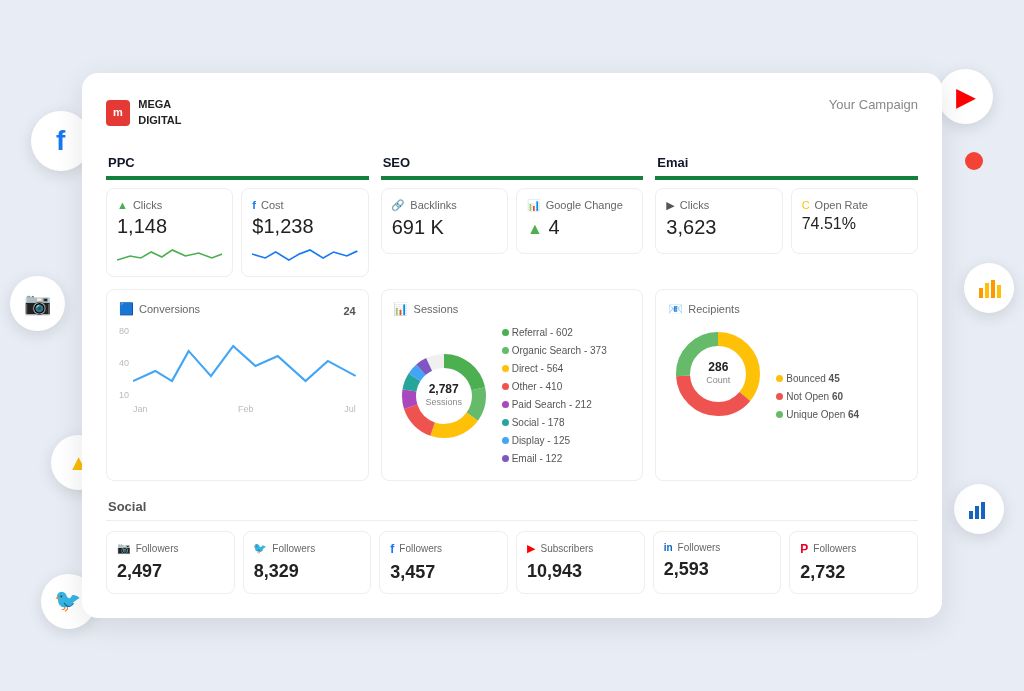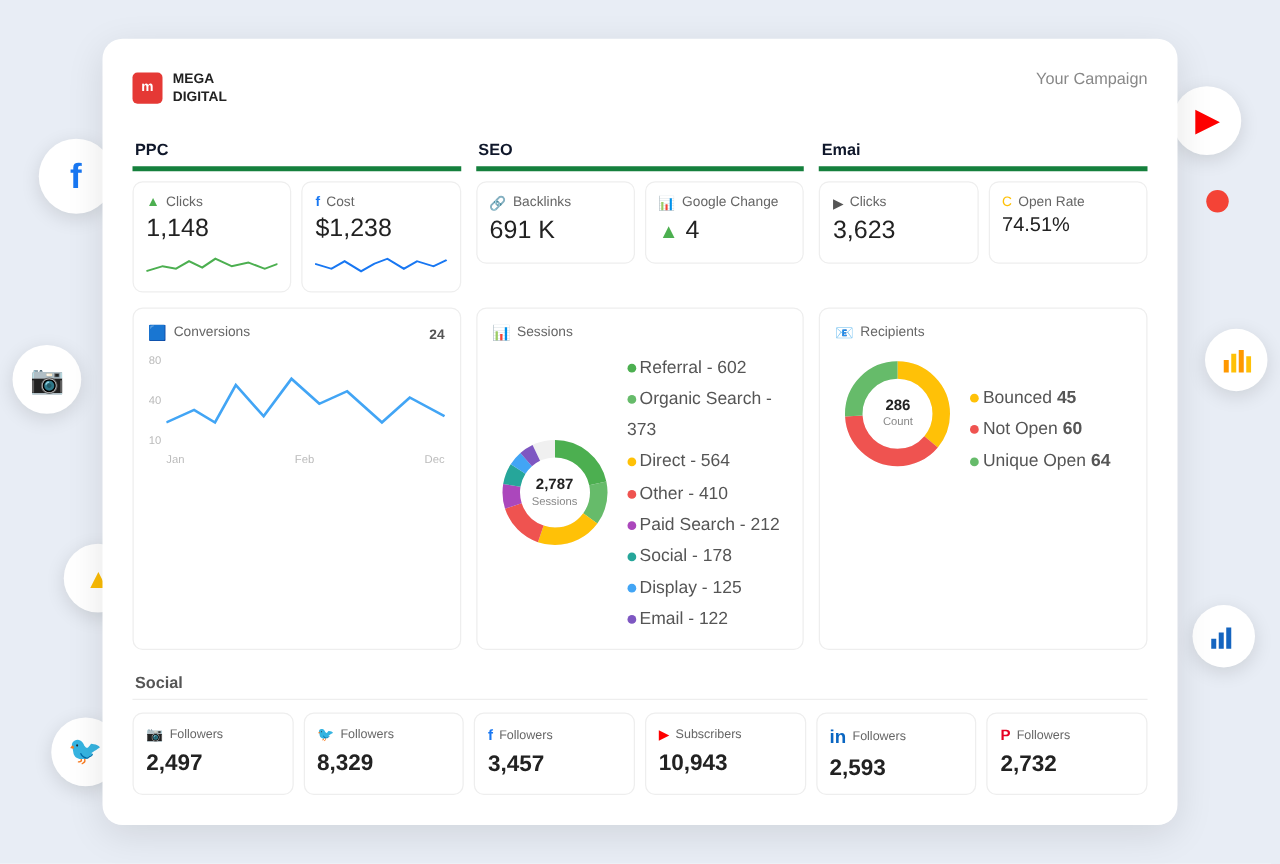--- a/index.html
+++ b/index.html
@@ -142,21 +142,21 @@
       line-height: 1.3;
     }
 
     .donut-sub {
       font-size: 9px;
       color: #888;
       font-weight: 400;
     }
 
     .sessions-legend {
-      font-size: 14px;
+      font-size: 10px;
       color: #555;
       line-height: 1.8;
     }
 
     .legend-dot {
       display: inline-block;
       width: 7px;
       height: 7px;
       border-radius: 50%;
       margin-right: 3px;
@@ -350,21 +350,21 @@
               <linearGradient id="blueGrad" x1="0" y1="0" x2="0" y2="1">
                 <stop offset="0%" stop-color="#42A5F5" stop-opacity="0.3"></stop>
                 <stop offset="100%" stop-color="#42A5F5" stop-opacity="0.0"></stop>
               </linearGradient>
             </defs>
             <polyline points="0,55 20,45 35,55 50,25 70,50 90,20 110,40 130,30 155,55 175,35 200,50" fill="none" stroke="#42A5F5" stroke-width="2"></polyline>
           </svg>
           <div style="display:flex;justify-content:space-between;font-size:9px;color:#bbb;">
             <span>Jan</span>
               <span>Feb</span>
-              <span>Dec</span>
+              <span>Jul</span>
           </div>
         </div>
       </div>
     </div>
 
     <div class="metric-card" style="padding:12px;">
       <div class="metric-header" style="margin-bottom:8px;">
         <span style="font-size:12px;">📊</span>
         <span style="font-size:11px;color:#666;">Sessions</span>
       </div>
@@ -460,21 +460,21 @@
       <div class="social-card">
         <div class="social-header">
           <span style="color:#FF0000;font-size:11px;">▶</span>
           <span>Subscribers</span>
         </div>
         <div class="social-value">10,943</div>
       </div>
 
       <div class="social-card">
         <div class="social-header">
-          <span style="color:#0A66C2;font-size:15px;font-weight:700;">in</span>
+          <span style="color:#0A66C2;font-size:10px;font-weight:700;">in</span>
           <span>Followers</span>
         </div>
         <div class="social-value">2,593</div>
       </div>
 
       <div class="social-card">
         <div class="social-header">
           <span style="color:#E60023;font-size:12px;font-weight:700;">P</span>
           <span>Followers</span>
         </div>

